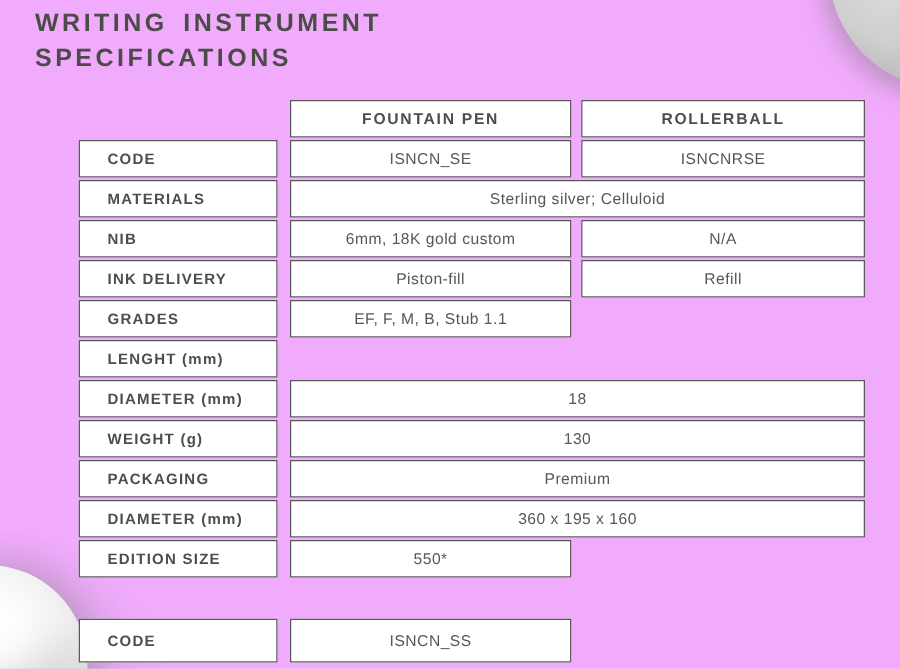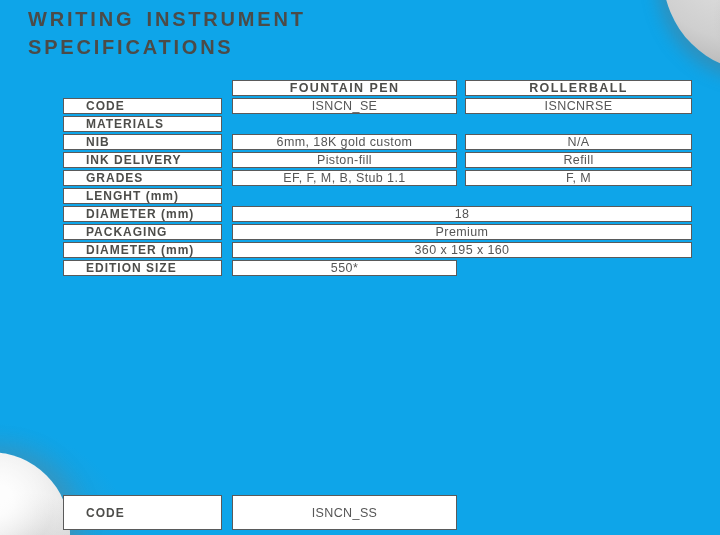--- a/index.html
+++ b/index.html
@@ -1,19 +1,19 @@
 <!DOCTYPE html>
 <html><head>
 <meta charset="utf-8">
 <style>
   html,body{margin:0;padding:0;}
   .page{
     position:relative;
     width:720px;height:535px;
-    background:#0ea5e9;
+    background:#f0abfc;
     overflow:hidden;
     font-family:"Liberation Sans","DejaVu Sans",sans-serif;
   }
   
   .sphere{position:absolute;border-radius:50%;}
   .sphere-tr{
     left:663px;top:-122px;width:194px;height:194px;
     background:
       radial-gradient(circle at 30% 22%, rgba(255,255,255,0.55) 0 6%, rgba(255,255,255,0) 30%),
       radial-gradient(circle at 62% 72%, rgba(150,150,150,0.35) 0 10%, rgba(150,150,150,0) 38%),
@@ -37,21 +37,21 @@
     position:absolute;left:28px;top:5px;
     font-size:20px;font-weight:bold;
     letter-spacing:2.8px;word-spacing:4px;
     line-height:28px;color:#4b4b48;
   }
   
   .spec-table{position:absolute;left:63px;top:80px;}
   .row{display:flex;margin-bottom:2px;}
   .cell{
     box-sizing:border-box;
-    height:16px;
+    height:30px;
     border:1.6px solid #5a5a5a;
     background:#ffffff;
     display:flex;align-items:center;
     font-size:12.5px;color:#565656;letter-spacing:0.4px;
     white-space:nowrap;
   }
   .spacer{width:169px;}
   .label{
     width:159px;margin-right:10px;padding-left:22px;
     font-weight:bold;font-size:12px;letter-spacing:1px;color:#4d4d4a;
@@ -91,49 +91,53 @@
     </div>
 
     <div class="row">
       <div class="cell label">CODE</div>
       <div class="cell col1">ISNCN_SE</div>
       <div class="cell col2">ISNCNRSE</div>
     </div>
 
     <div class="row">
       <div class="cell label">MATERIALS</div>
+      <div class="cell span2">Sterling silver; Celluloid</div>
     </div>
 
     <div class="row">
       <div class="cell label">NIB</div>
       <div class="cell col1">6mm, 18K gold custom</div>
       <div class="cell col2">N/A</div>
     </div>
 
     <div class="row">
       <div class="cell label">INK DELIVERY</div>
       <div class="cell col1">Piston-fill</div>
       <div class="cell col2">Refill</div>
     </div>
 
     <div class="row">
       <div class="cell label">GRADES</div>
       <div class="cell col1">EF, F, M, B, Stub 1.1</div>
-      <div class="cell col2">F, M</div>
     </div>
 
     <div class="row">
       <div class="cell label">LENGHT (mm)</div>
     </div>
 
     <div class="row">
       <div class="cell label">DIAMETER (mm)</div>
       <div class="cell span2">18</div>
     </div>
 
+    <div class="row">
+      <div class="cell label">WEIGHT (g)</div>
+      <div class="cell span2">130</div>
+    </div>
 
     <div class="row">
       <div class="cell label">PACKAGING</div>
       <div class="cell span2">Premium</div>
     </div>
 
     <div class="row">
       <div class="cell label">DIAMETER (mm)</div>
       <div class="cell span2">360 x 195 x 160</div>
     </div>

